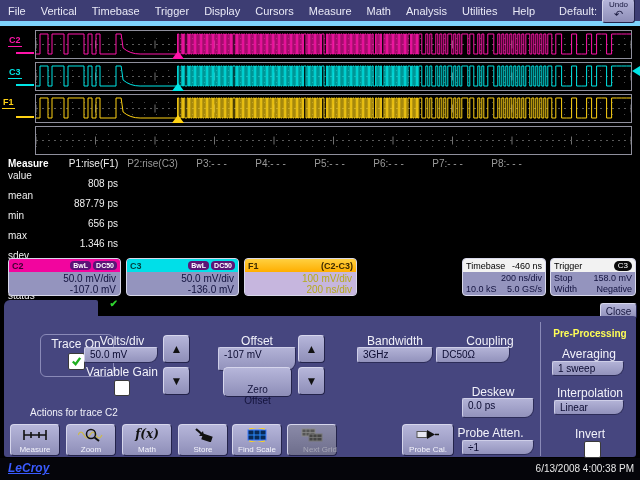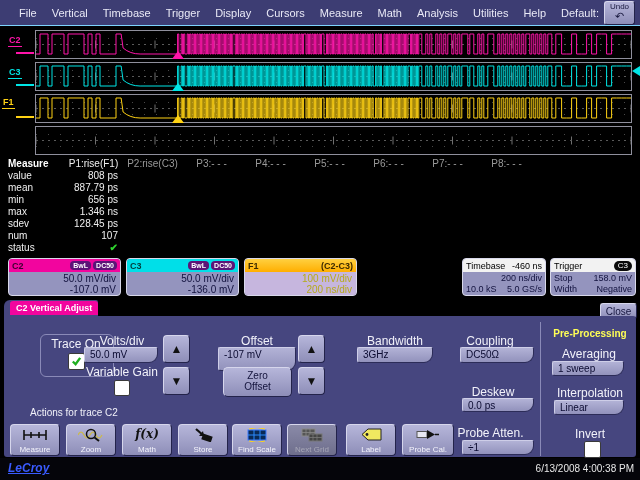--- a/index.html
+++ b/index.html
@@ -1,22 +1,22 @@
 <!DOCTYPE html>
 <html><head>
 <meta charset="utf-8">
 <style>
   html,body{margin:0;padding:0;background:#000;}
   .screen{position:relative;width:640px;height:480px;background:#000;overflow:hidden;
           font-family:"Liberation Sans",sans-serif;-webkit-font-smoothing:antialiased;}
 
   
   .menubar{position:absolute;left:0;top:0;width:640px;height:26px;background:#3d3d73;
-           display:flex;align-items:center;padding-left:19px;box-sizing:border-box;
-           border-bottom:1px solid #7dd3fc;}
+           display:flex;align-items:center;padding-left:8px;box-sizing:border-box;
+           border-bottom:5px solid #7dd3fc;}
   .menuitem{color:#e9e9f6;font-size:11px;margin-right:15px;white-space:nowrap;cursor:default;}
   .menuspacer{flex:1;}
   .defaultlbl{color:#e9e9f6;font-size:11px;margin-right:5px;}
   .undobtn{width:31px;height:22px;margin-right:5px;background:linear-gradient(#b6b6da,#8e8eb8);
            border:1px solid #23234a;border-top-color:#d6d6ec;border-left-color:#d6d6ec;
            border-radius:3px;display:flex;flex-direction:column;align-items:center;justify-content:center;
            color:#16163c;}
   .undobtn .t{font-size:8px;line-height:8px;}
   .undobtn .g{font-size:11px;line-height:11px;}
 
@@ -29,21 +29,21 @@
   .levmark{position:absolute;width:0;height:0;border-top:5px solid transparent;border-bottom:5px solid transparent;border-right:8px solid #00e6e6;}
 
   
   .mtable{position:absolute;left:0;top:157px;width:640px;display:grid;
           grid-template-columns:64px repeat(8,59px);font-size:10px;color:#f0f0f0;}
   .mtable div{line-height:12px;height:12px;}
   .mhead{height:13px !important;line-height:13px !important;text-align:center;color:#9a9a9a;}
   .mhead.on{color:#f0f0f0;}
   .mtitle{text-align:left;padding-left:8px;font-weight:bold;color:#fff;}
   .mlabel{padding-left:8px;}
-  .mval{text-align:right;padding-right:5px;}
+  .mval{text-align:right;padding-right:5px;margin-top:8px;}
   .mval.ok{color:#2fd42f;font-weight:bold;}
   .mfill{grid-column:span 7;}
 
   
   .chbox,.tbox{position:absolute;top:258px;height:38px;border:1px solid #d8d8ea;border-radius:4px;
                overflow:hidden;box-sizing:border-box;background:#9494be;}
   .chbox{width:113px;}
   .chhead{height:13px;display:flex;justify-content:space-between;align-items:center;
           padding:0 3px;font-size:9px;font-weight:bold;}
   .c2h{background:#f2059e;color:#3c0030;}
@@ -85,21 +85,21 @@
       display:flex;align-items:center;justify-content:center;}
   .divider{position:absolute;width:1px;background:#8a8ab8;}
   .pretitle{position:absolute;color:#ffff55;font-size:10px;font-weight:bold;text-align:center;}
   .actitle{position:absolute;color:#f2f2fa;font-size:10px;}
   .abtn{position:absolute;top:424px;width:50px;height:32px;background:linear-gradient(#b6b6da,#8e8eb8);
         border:1px solid #23234a;border-top-color:#d6d6ec;border-left-color:#d6d6ec;border-radius:4px;
         box-sizing:border-box;display:flex;flex-direction:column;align-items:center;justify-content:space-between;
         padding:2px 0 1px 0;}
   .abtn .albl{color:#f4f4fc;font-size:8px;line-height:9px;white-space:nowrap;}
   .abtn.disabled{background:linear-gradient(#8a8aa8,#6e6e8c);}
-  .abtn.disabled .albl{color:#a8a8b8;}
+  .abtn.disabled .albl{color:#a8a8b8;padding-left:16px;}
   .aicon{height:15px;display:flex;align-items:center;}
   .mathtxt{font-family:"DejaVu Serif",serif;font-style:italic;font-weight:bold;font-size:12px;color:#111;line-height:13px;}
 
   
   .footer{position:absolute;left:0;top:458px;width:640px;height:22px;background:#05050a;}
   .logo{position:absolute;left:8px;top:3px;color:#3a5bff;font-weight:bold;font-style:italic;
         font-size:12px;text-decoration:underline;}
   .clock{position:absolute;right:6px;top:5px;color:#e8e8e8;font-size:10px;margin-left:12px;}
 </style>
 </head>
@@ -268,55 +268,54 @@
         <span>158.0 mV</span>
       </div>
       <div class="trow">
         <span>Width</span>
         <span>Negative</span>
       </div>
     </div>
   </div>
 
   <div class="tabbase"></div>
-  <div class="dtab">C2 Vertical Adjust</div>
   <div class="closebtn">Close</div>
   <div class="dbody"></div>
 
   <div class="groupbox" style="left:40px;top:334px;width:72px;height:41px;"></div>
   <span class="flabel" style="left:40px;top:339px;width:72px;">Trace On</span>
   <div class="cb" style="left:68px;top:353px;width:15px;height:15px;">
     <svg width="11" height="11" viewBox="0 0 12 12">
       <path d="M2,6 L5,9 L10,2" stroke="#1fae1f" stroke-width="2.6" fill="none"></path>
     </svg>
   </div>
 
   <span class="flabel" style="left:80px;top:336px;width:84px;">Volts/div</span>
   <div class="field" style="left:84px;top:347px;width:74px;height:16px;">50.0 mV</div>
   <span class="flabel" style="left:80px;top:367px;width:84px;">Variable Gain</span>
   <div class="cb" style="left:114px;top:380px;width:14px;height:14px;"></div>
   <div class="arrowbtn" style="left:163px;top:335px;"><span>▲</span></div>
   <div class="arrowbtn" style="left:163px;top:367px;"><span>▼</span></div>
 
   <span class="flabel" style="left:218px;top:336px;width:78px;">Offset</span>
   <div class="field" style="left:218px;top:347px;width:78px;height:24px;">-107 mV</div>
-  <div class="pbtn" style="left:223px;top:367px;width:69px;height:30px;padding-top:2px;">
+  <div class="pbtn" style="left:223px;top:367px;width:69px;height:30px;padding-top:16px;">
     <div>Zero</div>
     <div>Offset</div>
   </div>
   <div class="arrowbtn" style="left:298px;top:335px;"><span>▲</span></div>
   <div class="arrowbtn" style="left:298px;top:367px;"><span>▼</span></div>
 
   <span class="flabel" style="left:350px;top:336px;width:90px;">Bandwidth</span>
   <div class="field" style="left:357px;top:347px;width:76px;height:16px;">3GHz</div>
   <span class="flabel" style="left:445px;top:336px;width:90px;">Coupling</span>
-  <div class="field" style="left:460px;top:347px;width:74px;height:16px;">DC50Ω</div>
+  <div class="field" style="left:436px;top:347px;width:74px;height:16px;">DC50Ω</div>
 
   <span class="flabel" style="left:448px;top:387px;width:90px;">Deskew</span>
-  <div class="field" style="left:462px;top:398px;width:72px;height:14px;">0.0 ps</div>
+  <div class="field" style="left:462px;top:398px;width:72px;height:20px;">0.0 ps</div>
   <span class="flabel" style="left:443px;top:428px;width:95px;">Probe Atten.</span>
   <div class="field" style="left:462px;top:440px;width:72px;height:15px;">÷1</div>
 
   <div class="divider" style="left:540px;top:322px;height:134px;"></div>
   <span class="pretitle" style="left:545px;top:328px;width:90px;">Pre-Processing</span>
   <span class="flabel" style="left:545px;top:349px;width:88px;">Averaging</span>
   <div class="field" style="left:552px;top:361px;width:72px;height:15px;">1 sweep</div>
   <span class="flabel" style="left:543px;top:388px;width:94px;">Interpolation</span>
   <div class="field" style="left:554px;top:400px;width:70px;height:15px;">Linear</div>
   <span class="flabel" style="left:550px;top:429px;width:80px;">Invert</span>
@@ -371,29 +370,20 @@
       <svg width="24" height="14" viewBox="0 0 24 14">
         <rect x="2" y="1" width="13" height="7" fill="#555" stroke="#888"></rect>
         <path d="M6,1 V8 M10,1 V8 M2,4.5 H15" stroke="#888" stroke-width="0.8"></path>
         <rect x="9" y="6" width="13" height="7" fill="#444" stroke="#777"></rect>
         <path d="M13,6 V13 M17,6 V13 M9,9.5 H22" stroke="#777" stroke-width="0.8"></path>
       </svg>
     </span>
     <span class="albl">Next Grid</span>
   </div>
 
-  <div class="abtn" style="left:346px;">
-    <span class="aicon">
-      <svg width="24" height="13" viewBox="0 0 24 13">
-        <polygon points="3,6.5 9,1 22,1 22,12 9,12" fill="#f0e860" stroke="#222" stroke-width="1"></polygon>
-        <circle cx="8" cy="6.5" r="1.4" fill="#222"></circle>
-      </svg>
-    </span>
-    <span class="albl">Label</span>
-  </div>
   <div class="abtn" style="left:402px;width:52px;">
     <span class="aicon">
       <svg width="24" height="13" viewBox="0 0 24 13">
         <rect x="1" y="3.5" width="10" height="6" fill="#e8e8f2" stroke="#555"></rect>
         <polygon points="11,2 19,6.5 11,11" fill="#111"></polygon>
         <path d="M19,6.5 H23" stroke="#111" stroke-width="1.5"></path>
       </svg>
     </span>
     <span class="albl">Probe Cal.</span>
   </div>

